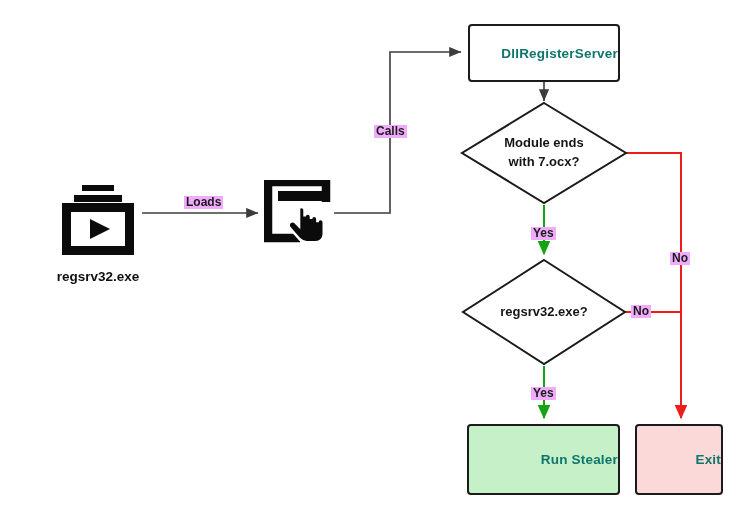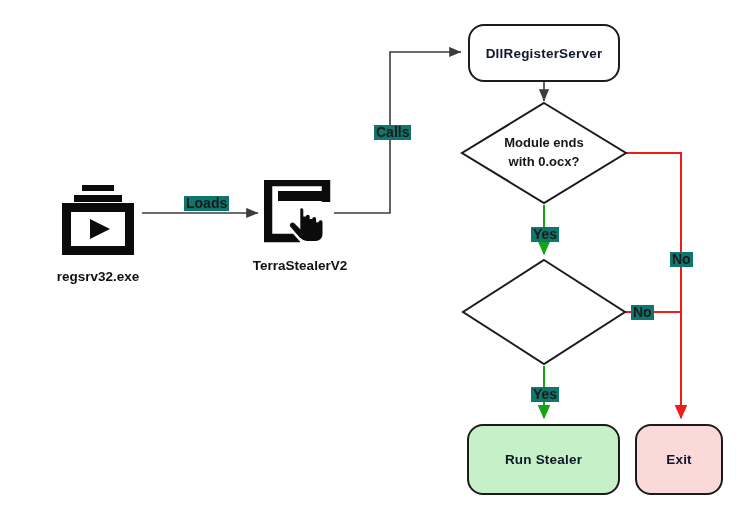--- a/index.html
+++ b/index.html
@@ -24,29 +24,29 @@
     top: 0;
     width: 750px;
     height: 520px;
   }
 
   
   .proc-box {
     position: absolute;
     box-sizing: border-box;
     border: 2px solid #1b1b1b;
-    border-radius: 16px;
+    border-radius: 4px;
     background: #ffffff;
     display: flex;
     align-items: center;
-    justify-content: center;
+    justify-content: flex-end;
     text-align: center;
     font-size: 13.5px;
     font-weight: bold;
-    color: #0f172a;
+    color: #0f766e;
     letter-spacing: .2px;
   }
   .proc-box.green { background: #c6f0c7; }
   .proc-box.red   { background: #fcd9d9; }
 
   
   .diamond-wrap {
     position: absolute;
   }
   .diamond-wrap svg {
@@ -89,24 +89,24 @@
     font-size: 13.5px;
     font-weight: bold;
     color: #101010;
     line-height: 1.35;
     white-space: nowrap;
   }
 
   
   .edge-label {
     position: absolute;
-    font-size: 14px;
+    font-size: 12px;
     font-weight: bold;
     color: #1a1a1a;
-    background: #0f766e;
+    background: #f0abfc;
     padding: 0 2px;
     white-space: nowrap;
     line-height: 1.1;
   }
 </style>
 </head>
 <body>
 
 <div id="canvas">
 
@@ -181,43 +181,43 @@
 
         <rect x="36" y="22" width="34" height="44" fill="#ffffff"></rect>
         <rect x="36" y="22" width="34" height="6" fill="#ffffff"></rect>
 
         <path d="M35,30 l0,16 l-4,-4 a4,4 0 0 0 -5.6,5.6 l10,11.4 a10,10 0 0 0 7.4,3.2 l9,0
                  a8,8 0 0 0 8,-8 l0,-12 a3.2,3.2 0 0 0 -6.4,0 l0,-3.2 a3.2,3.2 0 0 0 -6.4,0
                  l0,-2.4 a3.2,3.2 0 0 0 -6.4,0 l0,-6.6 a3.1,3.1 0 0 0 -6.2,0 z" fill="#0b0b0b" stroke="#ffffff" stroke-width="2.6"></path>
       </svg>
     </span>
     <div class="icon-caption">
-      <div>TerraStealerV2</div>
     </div>
   </div>
 
   <div class="proc-box" style="left:468px; top:24px; width:152px; height:58px;">
     <span>DllRegisterServer</span>
   </div>
 
   <div class="diamond-wrap" style="left:460px; top:101px; width:168px; height:104px;">
     <svg width="168" height="104" viewBox="0 0 168 104" xmlns="http://www.w3.org/2000/svg">
       <polygon points="84,2 166,52 84,102 2,52" fill="#ffffff" stroke="#1b1b1b" stroke-width="2"></polygon>
     </svg>
     <div class="diamond-label">
       <div>Module ends</div>
-      <div>with 0.ocx?</div>
+      <div>with 7.ocx?</div>
     </div>
   </div>
 
   <div class="diamond-wrap" style="left:461px; top:258px; width:166px; height:108px;">
     <svg width="166" height="108" viewBox="0 0 166 108" xmlns="http://www.w3.org/2000/svg">
       <polygon points="83,2 164,54 83,106 2,54" fill="#ffffff" stroke="#1b1b1b" stroke-width="2"></polygon>
     </svg>
     <div class="diamond-label">
+      <div>regsrv32.exe?</div>
     </div>
   </div>
 
   <div class="proc-box green" style="left:467px; top:424px; width:153px; height:71px;">
     <span>Run Stealer</span>
   </div>
 
   <div class="proc-box red" style="left:635px; top:424px; width:88px; height:71px;">
     <span>Exit</span>
   </div>

